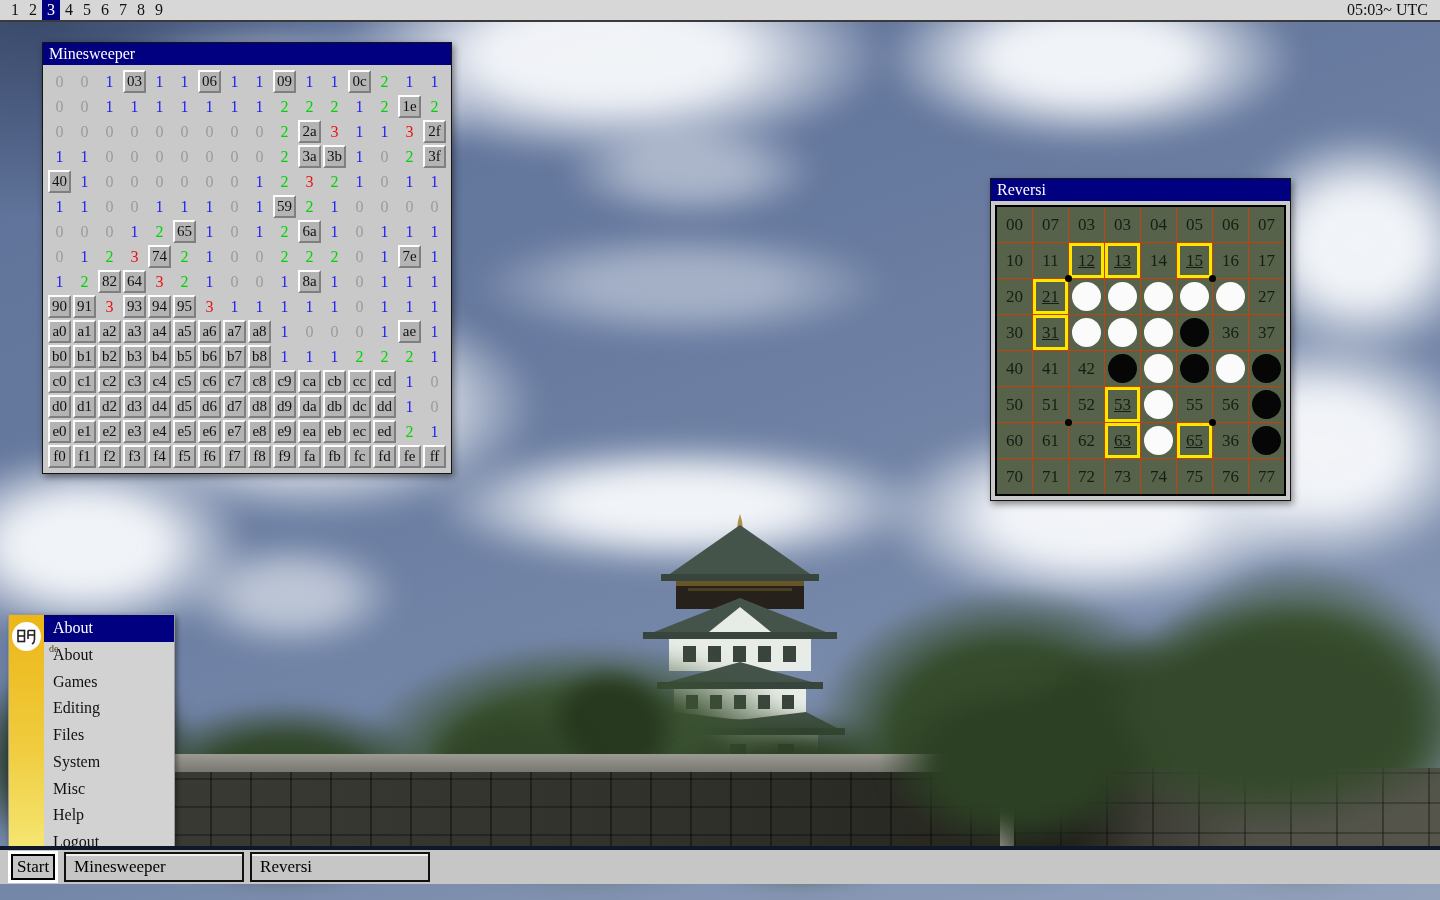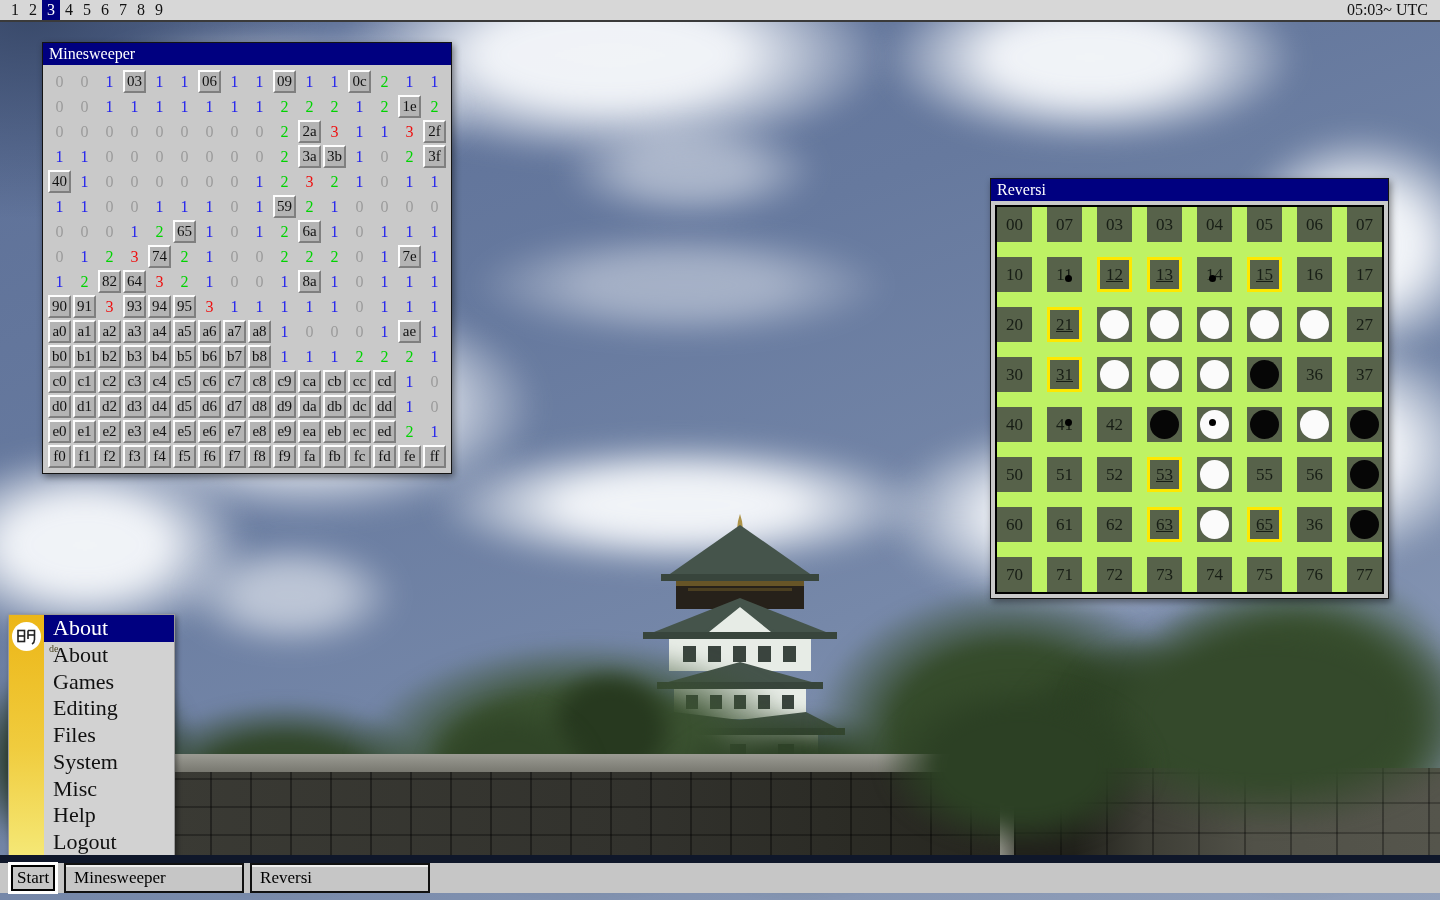--- a/index.html
+++ b/index.html
@@ -46,44 +46,44 @@
   #ms-grid{display:grid;grid-template-columns:repeat(16,25px);grid-auto-rows:25px;}
   .ms-cell{display:flex;align-items:center;justify-content:center;font-size:16px;box-sizing:border-box;}
   .ms-cell.covered{margin:1px;background:#b4b4b4;font-size:15px;color:#111;cursor:default;
     border-top:2px solid #fdfdfd;border-left:2px solid #fdfdfd;
     border-right:2px solid #7f7f7f;border-bottom:2px solid #7f7f7f;}
   .n0{color:var(--n0);} .n1{color:var(--n1);} .n2{color:var(--n2);} .n3{color:var(--n3);}
 
   
   #win-reversi{left:990px;top:178px;z-index:10;}
   #rv-board{position:relative;display:grid;grid-template-columns:repeat(8,35px);
-    grid-auto-rows:35px;gap:15px;background:#bef264;border:2px solid #000;}
+    grid-auto-rows:35px;gap:1px;background:#c2410c;border:2px solid #000;}
   .rv-cell{background:var(--board);display:flex;align-items:center;justify-content:center;
     font-size:17px;color:#171d15;cursor:default;}
   .rv-cell.hl{box-shadow:inset 0 0 0 3px var(--hl);text-decoration:underline;}
   .disc{width:29px;height:29px;border-radius:50%;}
   .disc.white{background:#fbfbfb;}
   .disc.black{background:#060606;}
   .star{position:absolute;width:7px;height:7px;border-radius:50%;background:#000;}
 
   
   #start-menu{position:absolute;left:8px;top:614px;width:167px;height:243px;z-index:20;
     background:#d2d2d2;border:1px solid #9a9a9a;box-shadow:2px 2px 5px rgba(0,0,0,.4);
     display:flex;box-sizing:border-box;}
   #menu-strip{width:35px;background:linear-gradient(180deg,#eab categorie);background:linear-gradient(180deg,#ecb617 0%,#f0cc3e 55%,#f5e876 100%);position:relative;}
   #menu-logo{position:absolute;left:3px;top:7px;width:29px;height:29px;border-radius:50%;background:#fff;}
   #menu-logo svg{position:absolute;left:4px;top:4px;}
   #logo-sub{position:absolute;left:40px;top:28px;font-size:10px;color:#4a4323;}
   #menu-items{flex:1;display:flex;flex-direction:column;}
-  .menu-item{height:27px;line-height:26px;padding-left:9px;font-size:22px;color:#111;cursor:default;font-family:Liberation Serif, serif;}
+  .menu-item{height:27px;line-height:26px;padding-left:9px;font-size:16px;color:#111;cursor:default;font-family:Liberation Serif, serif;}
   .menu-item.active{background:var(--accent);color:#fff;}
 
   
-  #taskbar{position:absolute;left:0;bottom:7px;width:1440px;height:38px;z-index:30;background:#c6c6c6;
-    border-top:8px solid #0f172a;display:flex;align-items:center;box-sizing:border-box;}
+  #taskbar{position:absolute;left:0;bottom:16px;width:1440px;height:38px;z-index:30;background:#c6c6c6;
+    border-top:4px solid #0f172a;display:flex;align-items:center;box-sizing:border-box;}
   #start-btn{margin-left:11px;height:22px;line-height:21px;padding:0 4px;font-size:17px;color:#000;
     background:#c6c6c6;border:2px solid #000;outline:3px solid #fff;cursor:default;}
   #task-buttons{display:flex;margin-left:9px;gap:6px;}
   .task-btn{width:168px;height:26px;line-height:25px;padding-left:8px;font-size:17px;color:#000;
     background:#c6c6c6;border:2px solid #111;box-shadow:inset 0 2px 0 #efefef;cursor:default;}
 </style>
 </head>
 <body>
 
 <div id="desktop">

